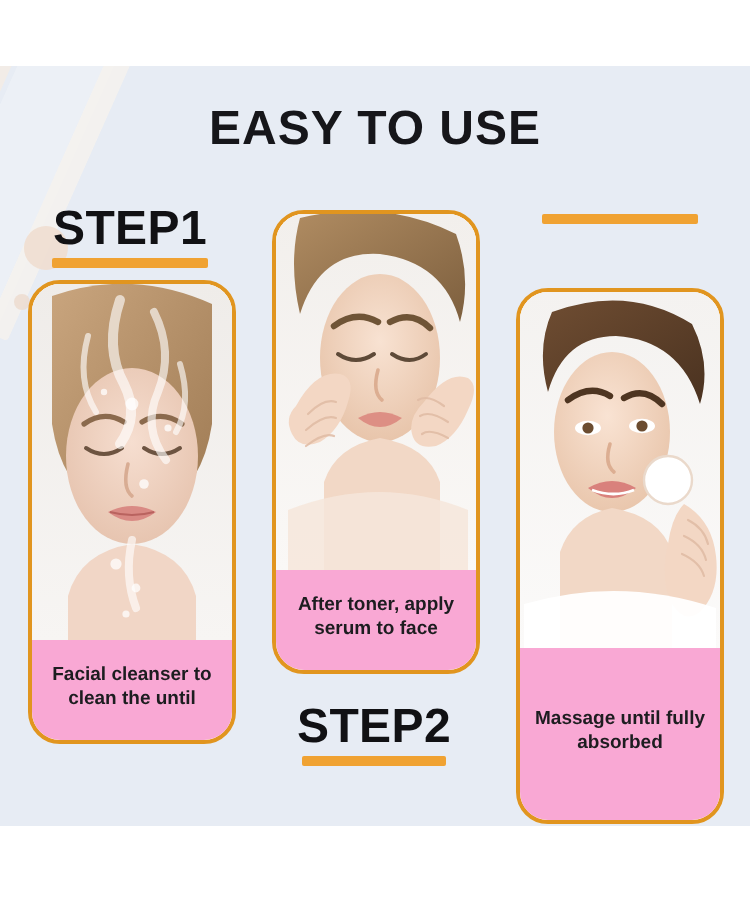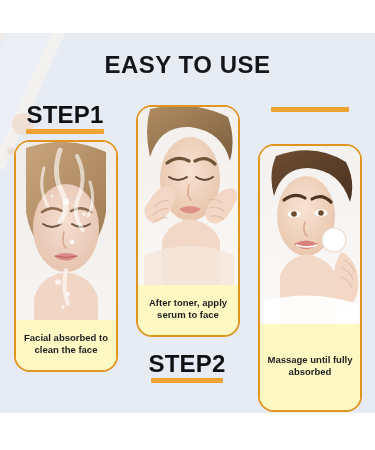--- a/index.html
+++ b/index.html
@@ -153,21 +153,21 @@
     position: relative;
     width: 100%;
     height: 178px;
     overflow: hidden;
     background: #f3f1ef;
   }
   .photo svg { display: block; width: 100%; height: 100%; }
 
   .caption {
     flex: 1;
-    background: #fef9c3;
+    background: #f9a8d4;
     display: flex;
     align-items: center;
     justify-content: center;
     padding: 2px 5px 4px 5px;
     box-sizing: border-box;
   }
   .caption span {
     display: block;
     text-align: center;
     font-size: 9.5px;
@@ -250,21 +250,21 @@
             <circle cx="58" cy="100" r="2.4"></circle>
           <circle cx="44" cy="140" r="2.8"></circle>
             <circle cx="54" cy="152" r="2.2"></circle>
           <circle cx="49" cy="165" r="1.8"></circle>
             <circle cx="38" cy="54" r="1.6"></circle>
           <circle cx="70" cy="72" r="1.8"></circle>
         </g>
       </svg>
     </div>
     <div class="caption">
-      <span>Facial absorbed to clean the face</span>
+      <span>Facial cleanser to clean the until</span>
     </div>
   </div>
 
   <div class="card card-2">
     <div class="photo">
       <svg viewBox="0 0 104 178" preserveAspectRatio="xMidYMid slice" aria-hidden="true">
         <defs>
           <linearGradient id="bg2" x1="0" y1="0" x2="0" y2="1">
             <stop offset="0" stop-color="#f2efec"></stop>
               <stop offset="1" stop-color="#faf8f6"></stop>

